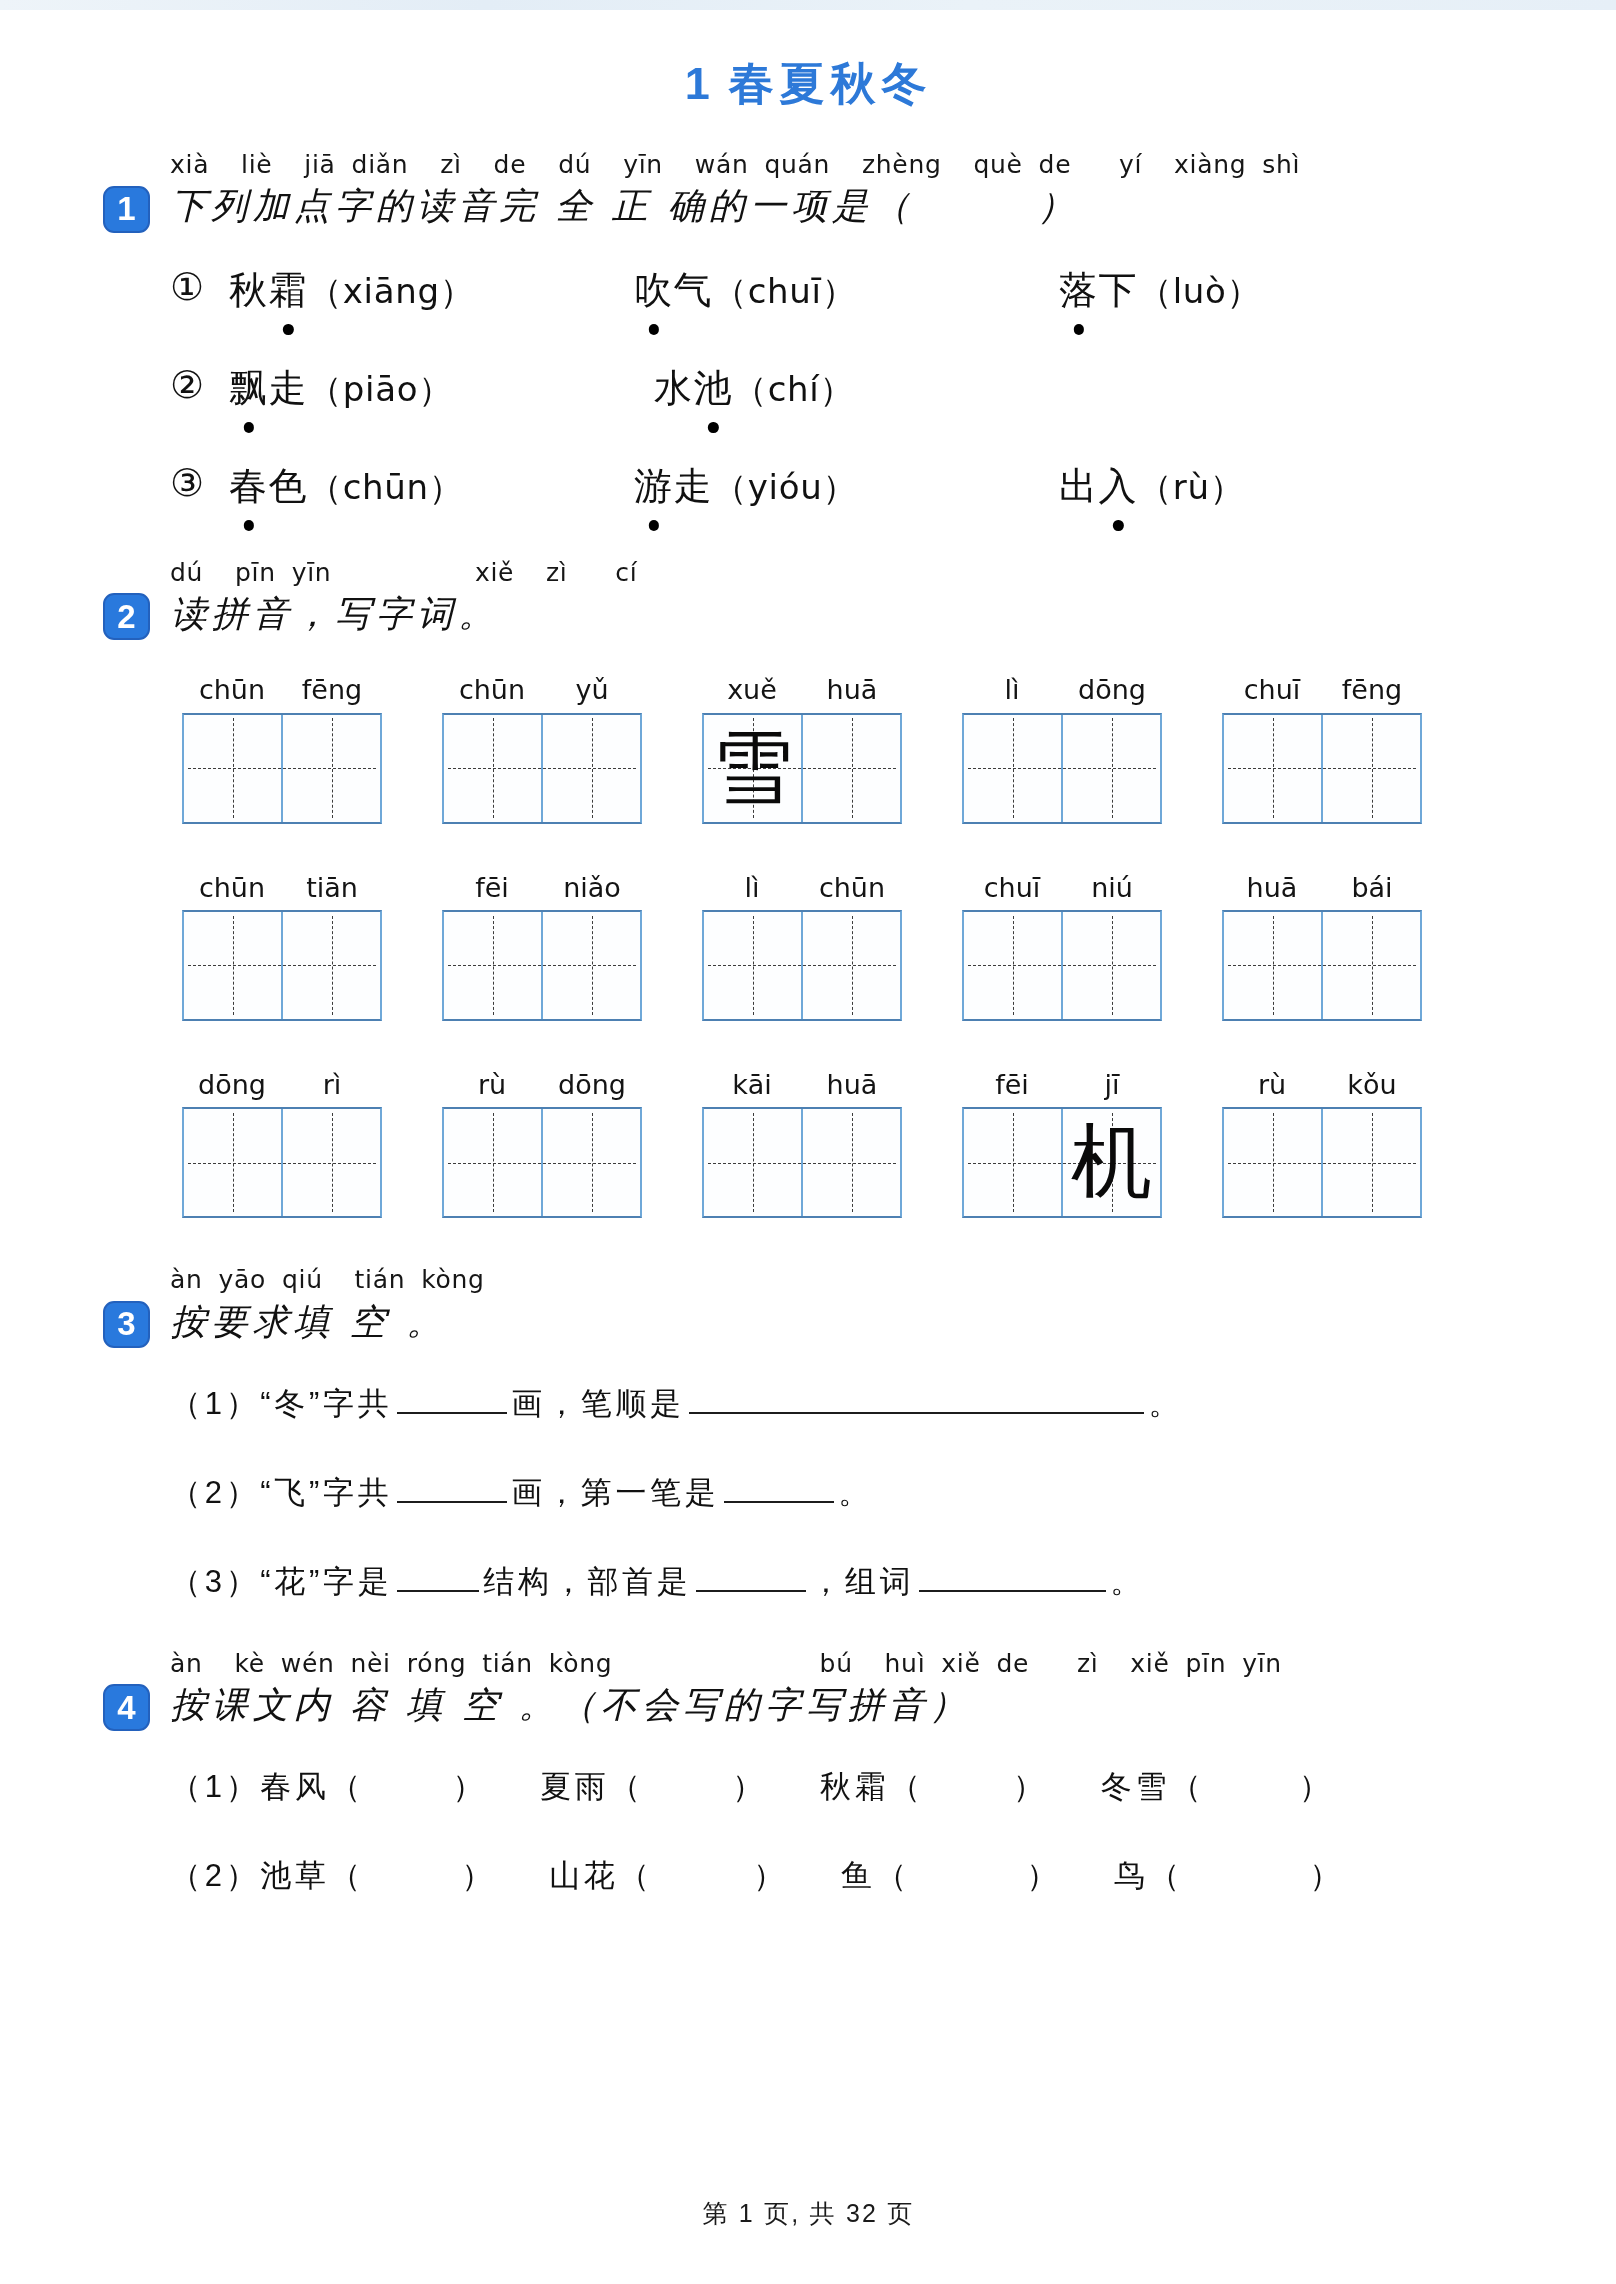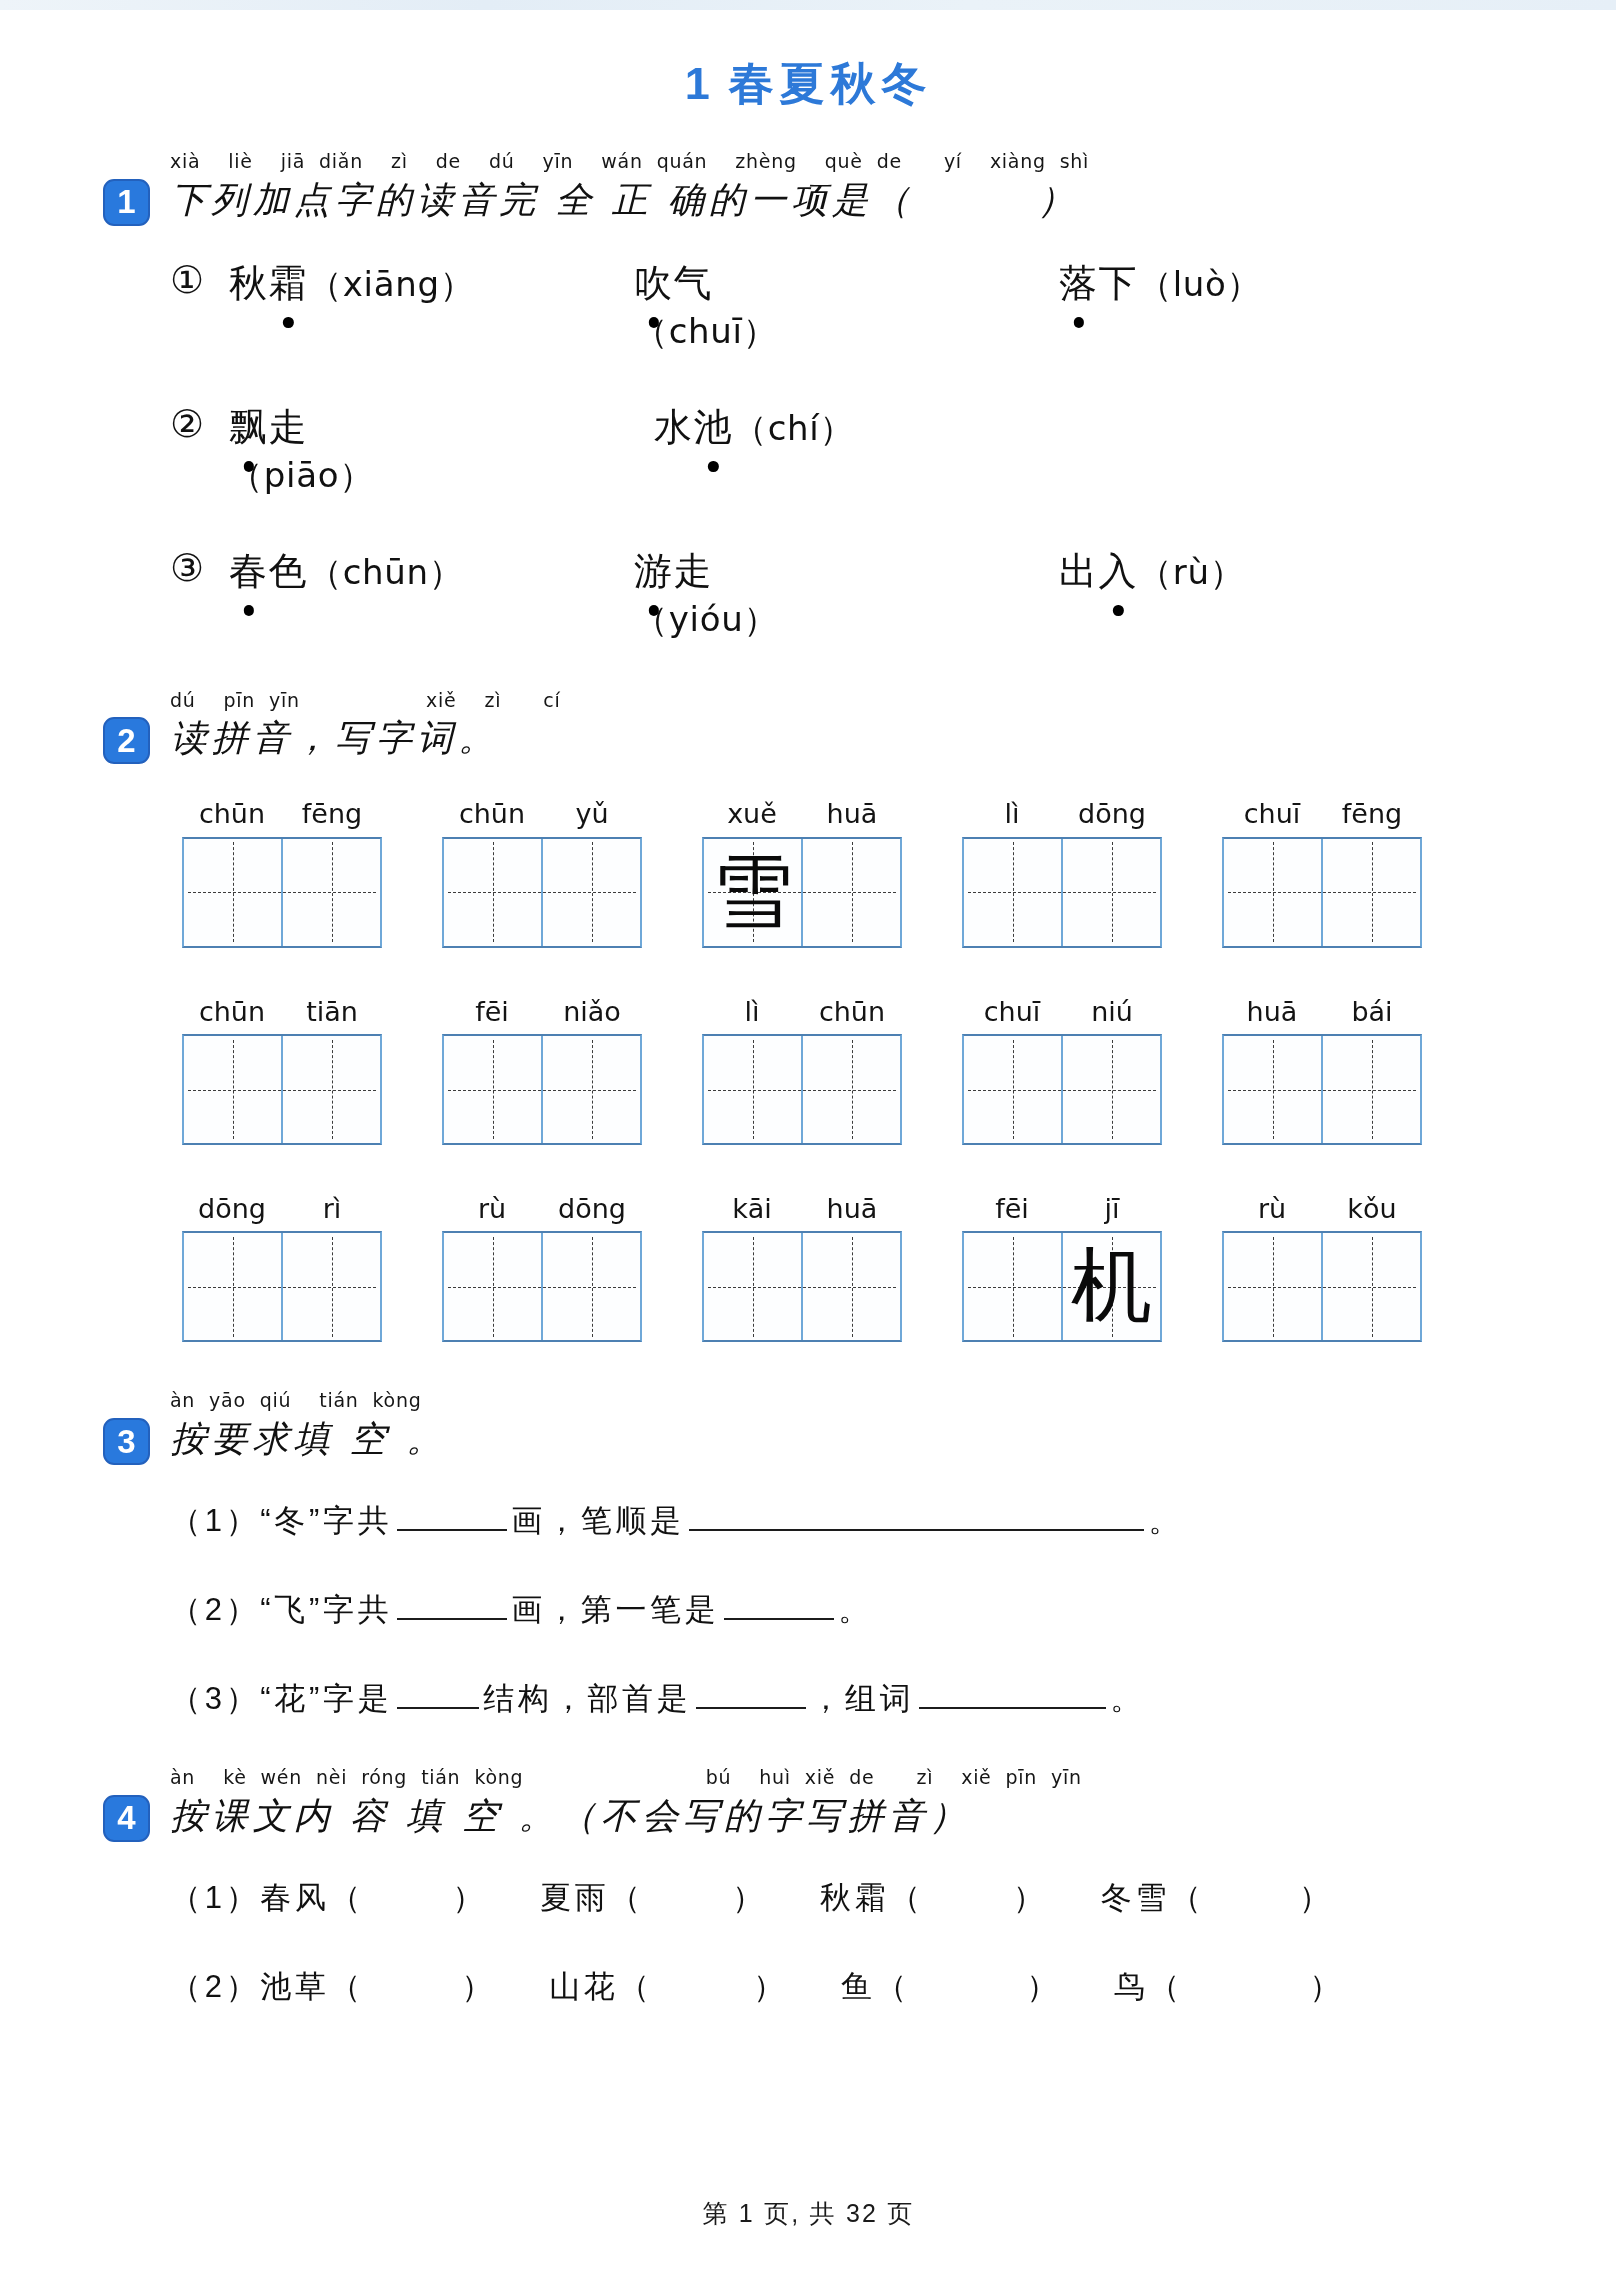--- a/index.html
+++ b/index.html
@@ -34,21 +34,21 @@
     font-size:45px;
     font-weight:800;
     color:#2d79d8;
     letter-spacing:5.9px;
   }
   .lesson-num{margin-right:19px;letter-spacing:0;}
   .question{margin-top:37px;}
   .pinyin{font-family:"DejaVu Sans",sans-serif;white-space:pre;}
   .pinyin-line{
     margin-left:67px;
-    font-size:19px;
+    font-size:25px;
     word-spacing:7.3px;
     letter-spacing:0.7px;
     line-height:1.15;
     color:#161616;
   }
   .main-line{display:flex;align-items:flex-start;margin-top:3.7px;}
   .badge{
     flex:0 0 auto;
     width:47px;height:47px;
     margin:2.2px 20.5px 0 0;
@@ -67,21 +67,21 @@
     font-weight:500;
     line-height:1.25;
     font-style:italic;
   }
   
   #q1-options{margin:32px 0 0 67px;}
   .opt-row{display:flex;align-items:flex-start;margin-bottom:47px;font-size:38px;font-weight:500;}
   .opt-circle{width:59px;flex:0 0 auto;}
   .opt-item{display:inline-flex;align-items:baseline;letter-spacing:1.5px;}
   .opt-item.c1{width:405px;}
-  .opt-item.c2{width:425px;flex-direction:column;}
+  .opt-item.c2{width:425px;}
   .ch{position:relative;display:inline-block;}
   .ch-dot::after{
     content:'';
     position:absolute;bottom:-19px;left:50%;
     transform:translateX(-50%);
     width:10.3px;height:10.3px;border-radius:50%;background:#000;
   }
   .opt-pinyin{font-size:34px;margin-left:0;letter-spacing:0.7px;}
   .opt-pinyin .pyn{font-family:"DejaVu Sans",sans-serif;}
   

